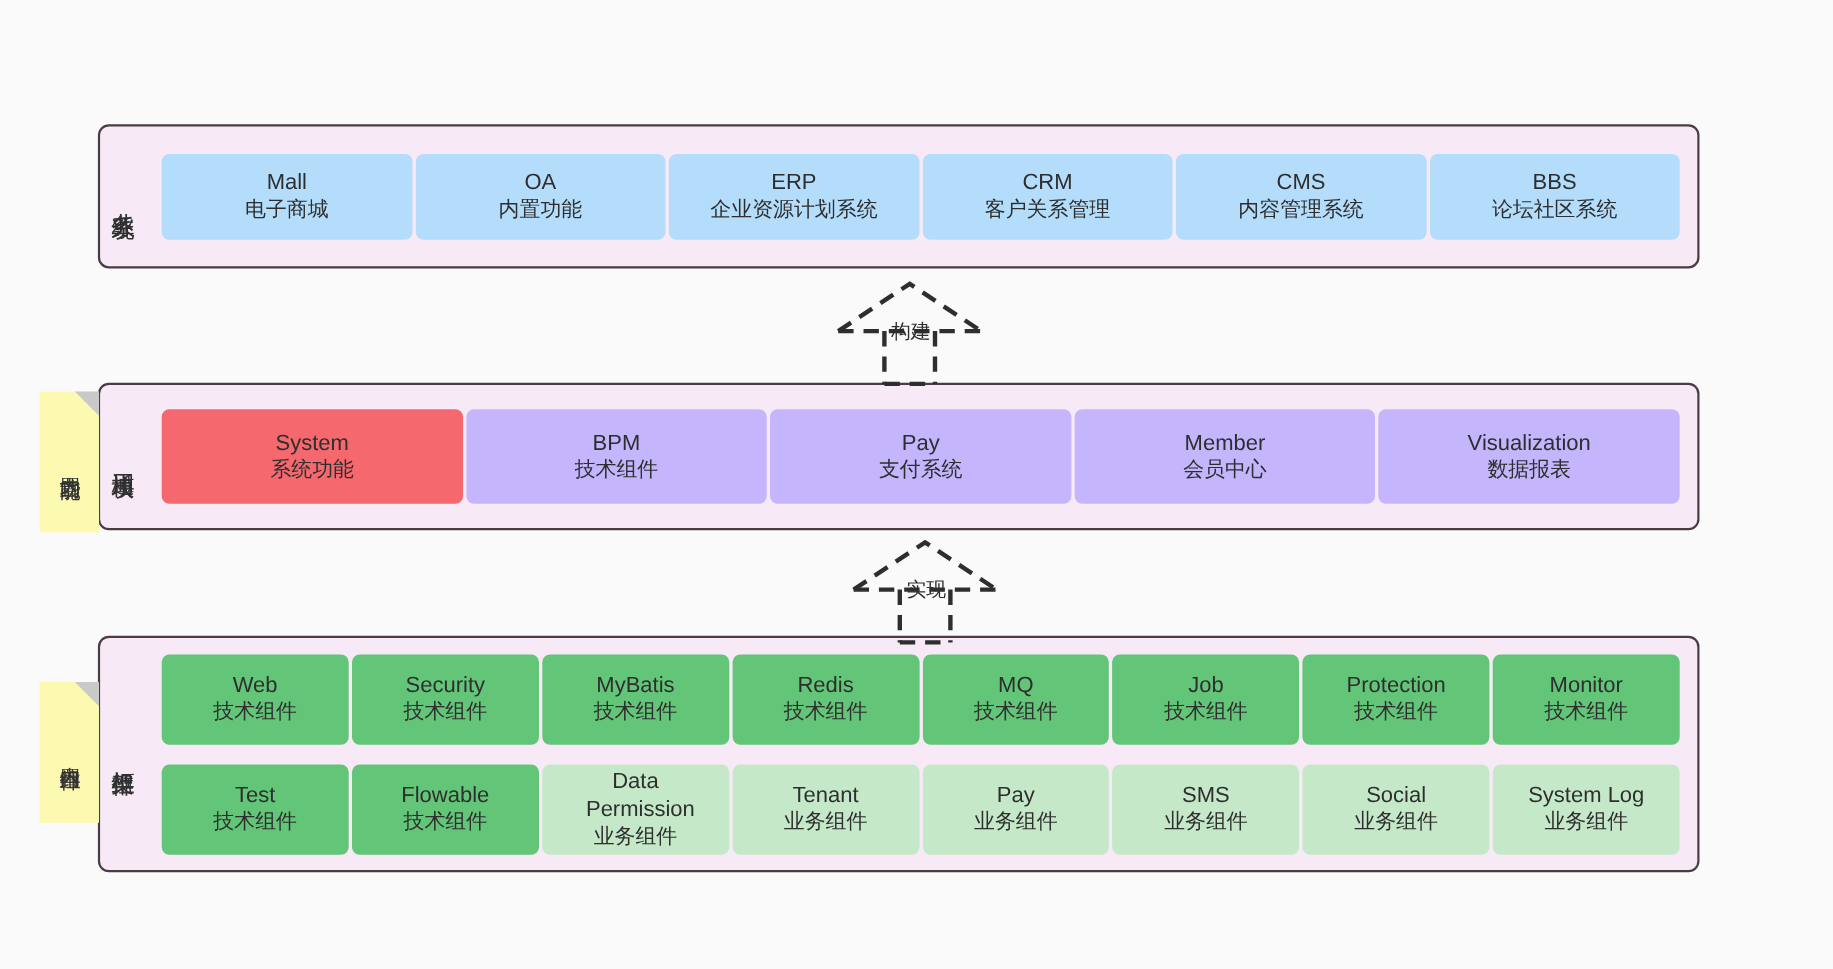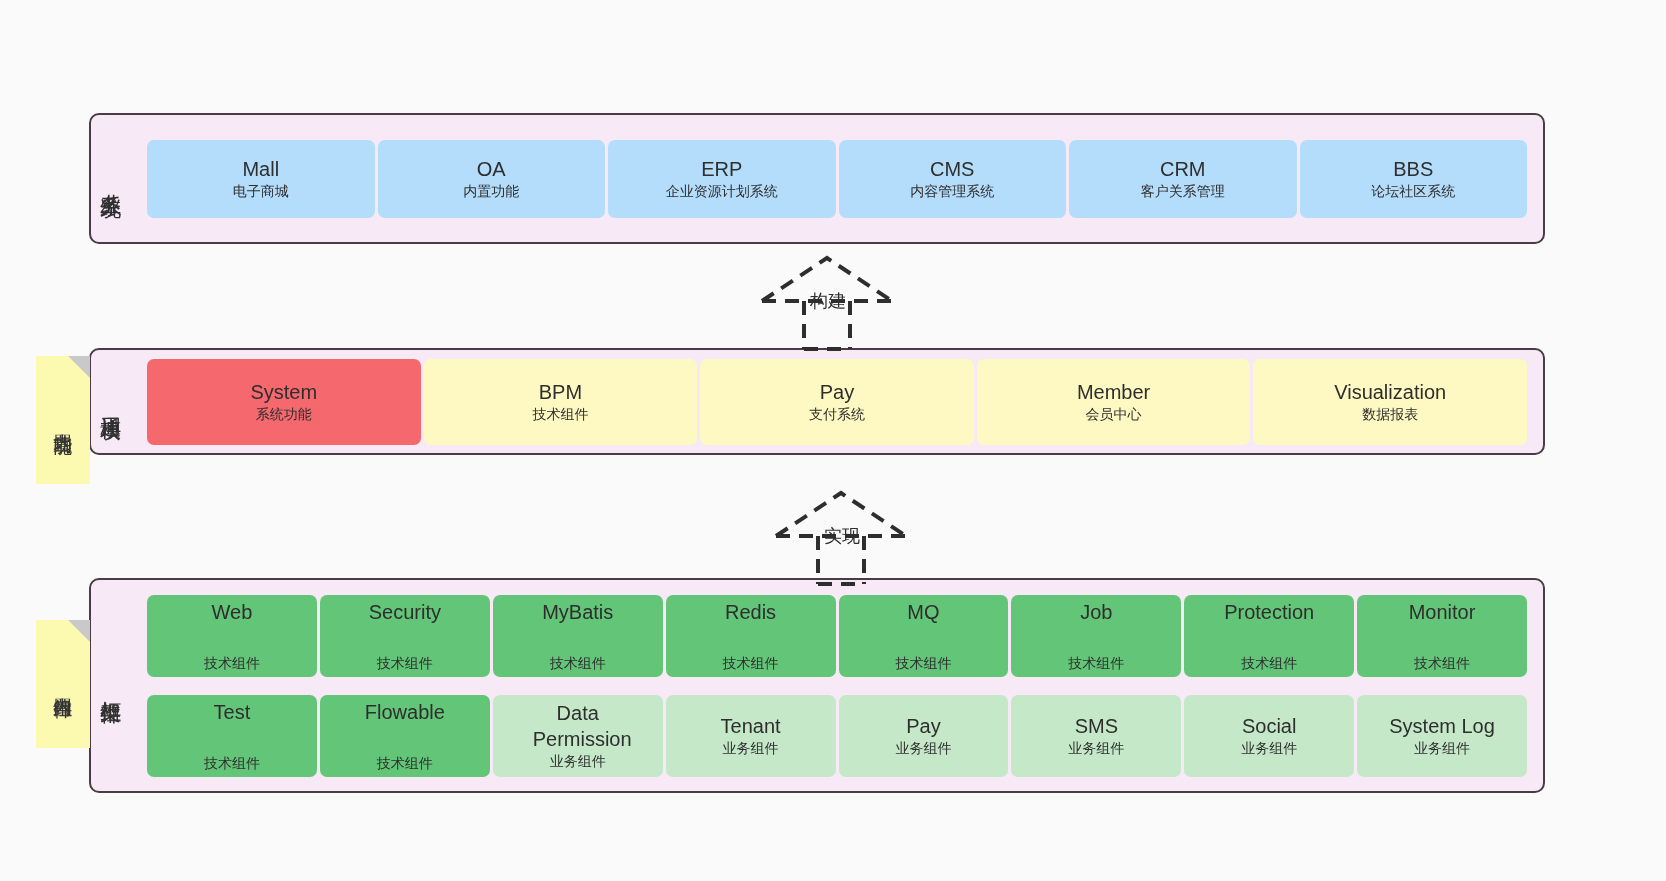--- a/index.html
+++ b/index.html
@@ -71,26 +71,26 @@
     flex-direction: column;
     align-items: center;
     justify-content: center;
     text-align: center;
     line-height: 1.30;
     user-select: none;
     box-sizing: border-box;
     padding: 4px 6px;
   }
   .card .t1 { font-size: 20px; color: #2e2e2e; }
-  .card .t2 { font-size: 14px; color: #2e2e2e; }
+  .card .t2 { font-size: 19px; color: #2e2e2e; }
 
   .card.blue  { background: #b4ddfb; height: 78px; }
   .card.red   { background: #f4686e; height: 86px; }
-  .card.pink  { background: #fef9c3; height: 86px; }
-  .card.green { background: #63c578; height: 82px; justify-content: space-between; }
+  .card.pink  { background: #c4b5fd; height: 86px; }
+  .card.green { background: #63c578; height: 82px; }
   .card.lgreen{ background: #c5e8c9; height: 82px; }
 
   
   .sticky {
     position: absolute;
     box-sizing: border-box;
     background: #fcf9b0;
     width: 54px;
     display: flex;
     align-items: center;
@@ -145,26 +145,26 @@
         </div>
         <div class="card blue">
           <span class="t1">OA</span>
           <span class="t2">内置功能</span>
         </div>
         <div class="card blue">
           <span class="t1">ERP</span>
           <span class="t2">企业资源计划系统</span>
         </div>
         <div class="card blue">
+          <span class="t1">CRM</span>
+          <span class="t2">客户关系管理</span>
+        </div>
+        <div class="card blue">
           <span class="t1">CMS</span>
           <span class="t2">内容管理系统</span>
-        </div>
-        <div class="card blue">
-          <span class="t1">CRM</span>
-          <span class="t2">客户关系管理</span>
         </div>
         <div class="card blue">
           <span class="t1">BBS</span>
           <span class="t2">论坛社区系统</span>
         </div>
       </div>
     </div>
   </div>
 
   <div class="connector" style="left:752px; top:253px; width:180px; height:100px;text-decoration:underline;">
@@ -178,21 +178,21 @@
       <line x1="52" y1="96" x2="98" y2="96" stroke="#2e2e2e" stroke-width="4" stroke-dasharray="14,9"></line>
     </svg>
     <span class="connector-label" style="left:58px; top:36px;">构建</span>
   </div>
 
   <div class="sticky" style="left:36px; top:356px; width:54px; height:128px;">
     <span class="fold"></span>
     <span class="note-text">内置功能</span>
   </div>
 
-  <div class="layer" id="layer-modules" style="left:89px; top:348px; width:1456px; height:107px;">
+  <div class="layer" id="layer-modules" style="left:89px; top:348px; width:1456px; height:134px;">
     <div class="layer-title">通用模块</div>
     <div class="layer-body">
       <div class="row">
         <div class="card red">
           <span class="t1">System</span>
           <span class="t2">系统功能</span>
         </div>
         <div class="card pink">
           <span class="t1">BPM</span>
           <span class="t2">技术组件</span>

